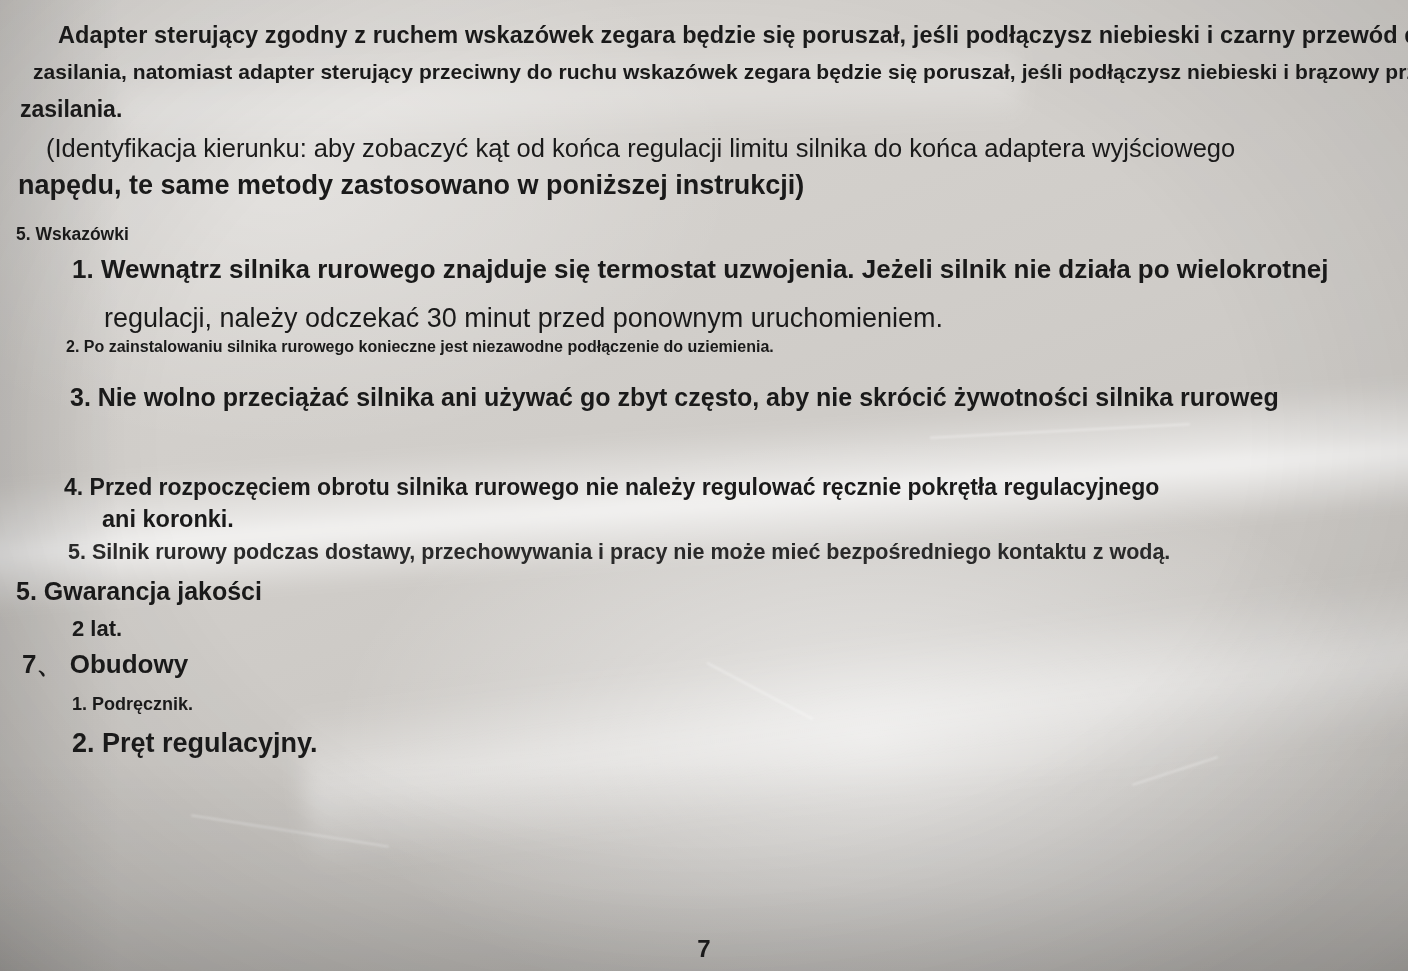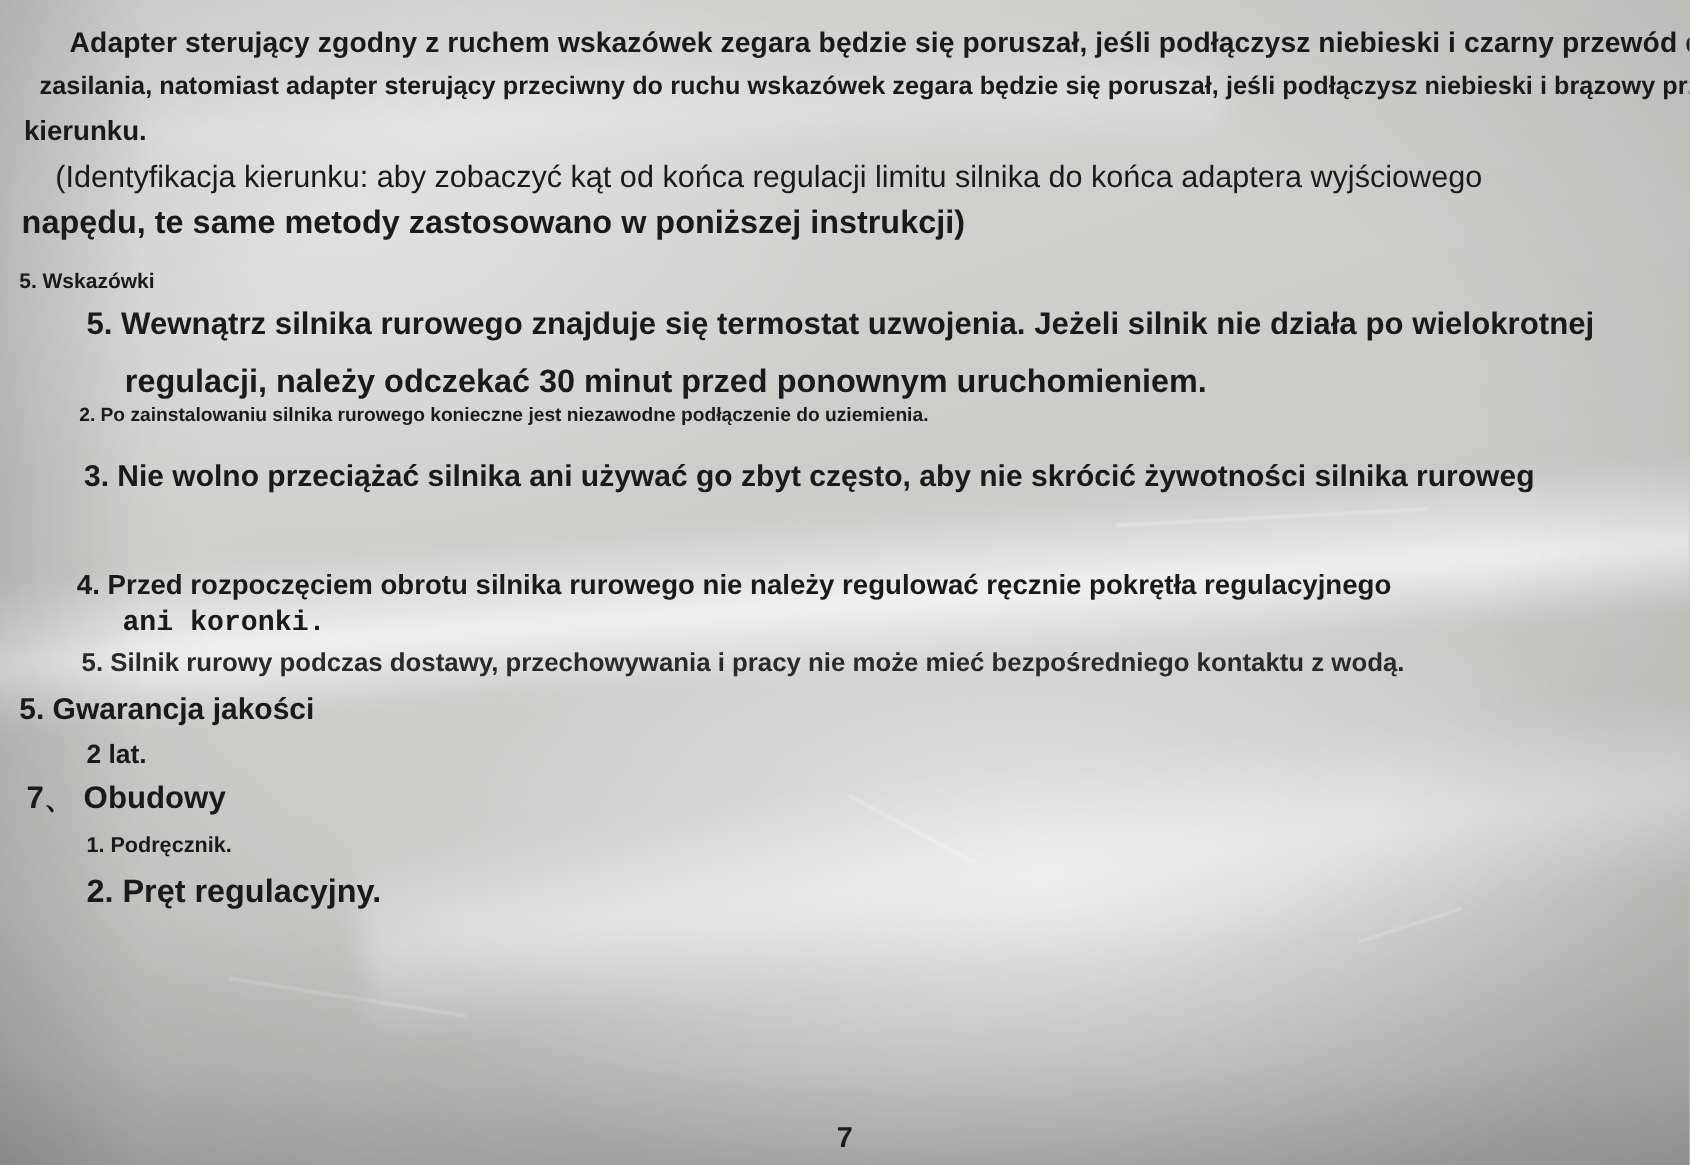--- a/index.html
+++ b/index.html
@@ -101,25 +101,25 @@
   .p-a { left: 58px;  top: 22px;  font-size: 23.5px; font-weight: 700; letter-spacing: 0.1px; }
   .p-b { left: 33px;  top: 60px;  font-size: 21px;   font-weight: 700; letter-spacing: 0.05px; }
   .p-c { left: 20px;  top: 96px;  font-size: 23px;   font-weight: 700; }
 
   .p-d { left: 46px;  top: 134px; font-size: 25.5px; font-weight: 400; }
   .p-e { left: 18px;  top: 170px; font-size: 27px;   font-weight: 700; }
 
   .h5  { left: 16px;  top: 224px; font-size: 17.5px; font-weight: 600; }
 
   .i1a { left: 72px;  top: 255px; font-size: 26px;   font-weight: 700; }
-  .i1b { left: 104px; top: 303px; font-size: 27px;   font-weight: 700; }
+  .i1b { left: 104px; top: 303px; font-size: 27px;   font-weight: 400; }
   .i2  { left: 66px;  top: 338px; font-size: 16px;   font-weight: 700; text-align: right; }
   .i3  { left: 70px;  top: 383px; font-size: 25px;   font-weight: 700; }
   .i4a { left: 64px;  top: 474px; font-size: 23px;   font-weight: 700; }
-  .i4b { left: 102px; top: 506px; font-size: 23.5px; font-weight: 700; font-family: Liberation Mono, monospace; }
+  .i4b { left: 102px; top: 506px; font-size: 23.5px; font-weight: 700; }
   .i5  { left: 68px;  top: 540px; font-size: 21.5px; font-weight: 700; color: #2a2a2a; }
 
   .h6  { left: 16px;  top: 577px; font-size: 25px;   font-weight: 700; }
   .h6v { left: 72px;  top: 616px; font-size: 22px;   font-weight: 700; }
   .h7  { left: 22px;  top: 650px; font-size: 26px;   font-weight: 700; }
   .b71 { left: 72px;  top: 694px; font-size: 18px; font-weight: 700; }
   .b72 { left: 72px;  top: 728px; font-size: 27px;   font-weight: 700; }
 
   .pagenum {
     position: absolute;
@@ -142,27 +142,27 @@
 
   <div class="scratch" style="left:700px; top:690px; width:120px; height:2px; transform:rotate(28deg);"></div>
   <div class="scratch" style="left:190px; top:830px; width:200px; height:2px; transform:rotate(9deg);"></div>
   <div class="scratch" style="left:1130px; top:770px; width:90px; height:2px; transform:rotate(-18deg);"></div>
   <div class="scratch" style="left:930px; top:430px; width:260px; height:2px; transform:rotate(-3deg);"></div>
 
   <div class="content">
 
     <div class="ln p-a">Adapter sterujący zgodny z ruchem wskazówek zegara będzie się poruszał, jeśli podłączysz niebieski i czarny przewód do źródła</div>
     <div class="ln p-b">zasilania, natomiast adapter sterujący przeciwny do ruchu wskazówek zegara będzie się poruszał, jeśli podłączysz niebieski i brązowy przewód do źró</div>
-    <div class="ln p-c">kierunku.</div>
+    <div class="ln p-c">zasilania.</div>
     <div class="ln p-d">(Identyfikacja kierunku: aby zobaczyć kąt od końca regulacji limitu silnika do końca adaptera wyjściowego</div>
     <div class="ln p-e">napędu, te same metody zastosowano w poniższej instrukcji)</div>
 
     <div class="ln h5">5. Wskazówki</div>
 
-    <div class="ln i1a">5. Wewnątrz silnika rurowego znajduje się termostat uzwojenia. Jeżeli silnik nie działa po wielokrotnej</div>
+    <div class="ln i1a">1. Wewnątrz silnika rurowego znajduje się termostat uzwojenia. Jeżeli silnik nie działa po wielokrotnej</div>
     <div class="ln i1b">regulacji, należy odczekać 30 minut przed ponownym uruchomieniem.</div>
     <div class="ln i2">2. Po zainstalowaniu silnika rurowego konieczne jest niezawodne podłączenie do uziemienia.</div>
     <div class="ln i3">3. Nie wolno przeciążać silnika ani używać go zbyt często, aby nie skrócić żywotności silnika ruroweg</div>
     <div class="ln i4a">4. Przed rozpoczęciem obrotu silnika rurowego nie należy regulować ręcznie pokrętła regulacyjnego</div>
     <div class="ln i4b">ani koronki.</div>
     <div class="ln i5">5. Silnik rurowy podczas dostawy, przechowywania i pracy nie może mieć bezpośredniego kontaktu z wodą.</div>
 
     <div class="ln h6">5. Gwarancja jakości</div>
     <div class="ln h6v">2 lat.</div>
 

